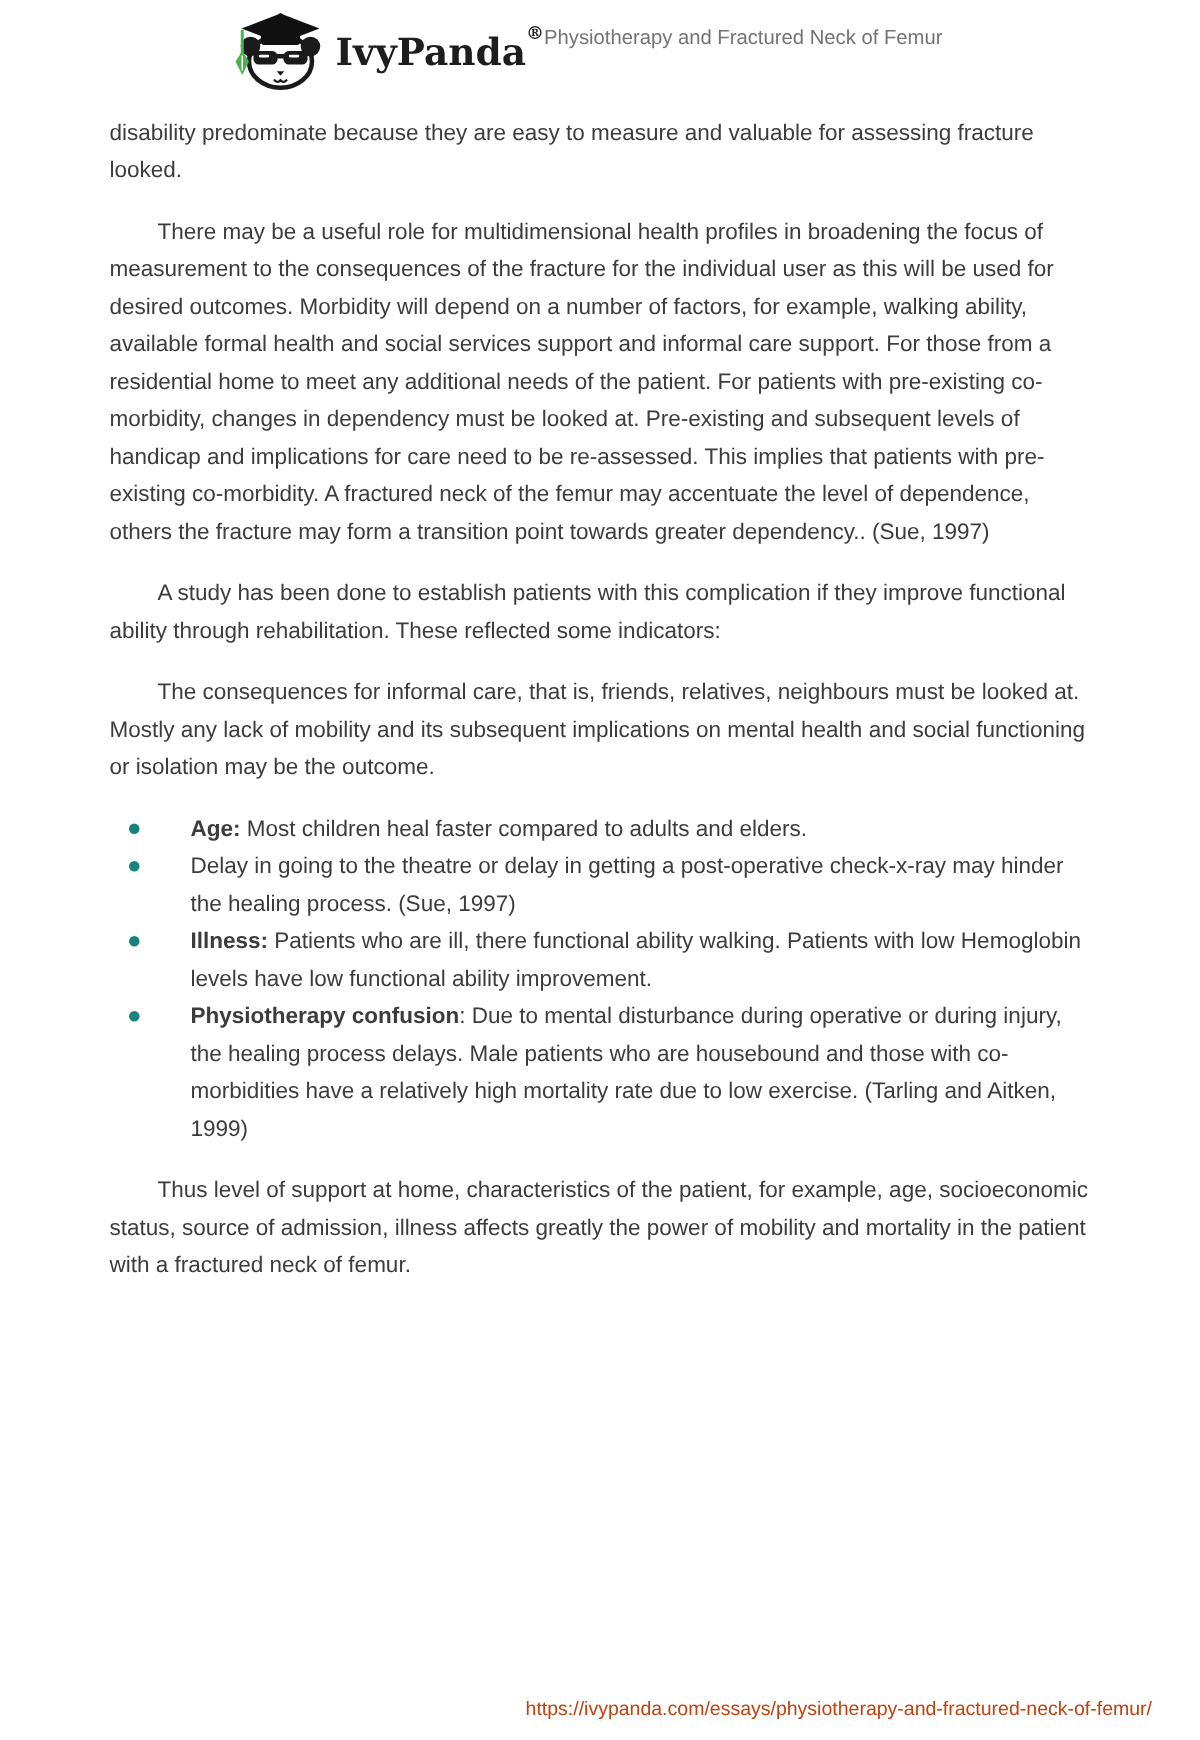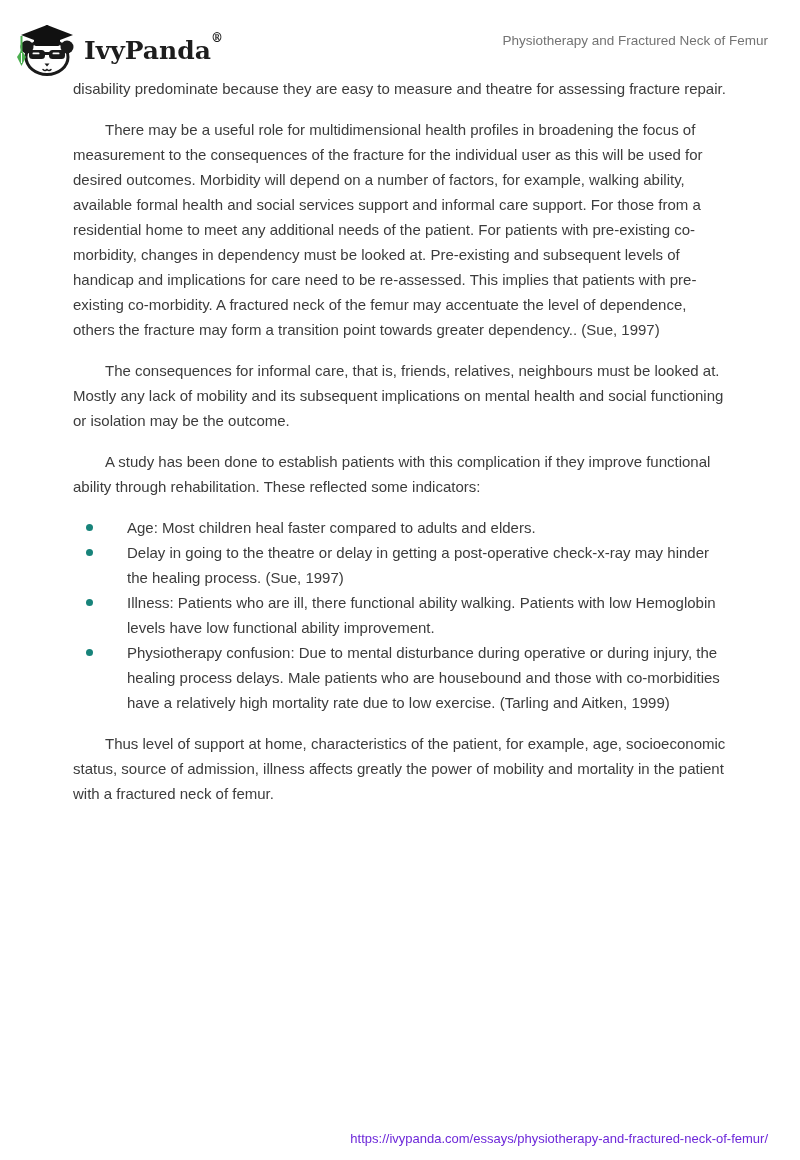--- a/index.html
+++ b/index.html
@@ -9,25 +9,25 @@
     height: 1160px;
     background: #ffffff;
     font-family: "Liberation Sans", sans-serif;
     position: relative;
     overflow: hidden;
   }
 
   
   .header {
     position: absolute;
-    top: 24px;
+    top: 8px;
     left: 14px;
     right: 32px;
     display: flex;
-    justify-content: space-between;
+    justify-content: center;
     align-items: flex-start;
   }
   .brand {
     display: flex;
     align-items: center;
   }
   .brand-text {
     font-family: "DejaVu Serif", serif;
     font-weight: 700;
     font-size: 25px;
@@ -75,29 +75,29 @@
   ul.indicators li::before {
     content: "";
     position: absolute;
     left: 13px;
     top: 9px;
     width: 7px;
     height: 7px;
     border-radius: 50%;
     background: #17837a;
   }
-  .li-bold { font-weight: 400; }
+  .li-bold { font-weight: 700; }
 
   
   .footer {
     position: absolute;
     right: 32px;
     bottom: 14px;
     font-size: 13px;
-    color: #6d28d9;
+    color: #c2410c;
   }
 </style>
 </head>
 <body>
 
 <div class="header">
   <div class="brand">
     <svg width="62" height="52" viewBox="0 0 62 52">
 
       <ellipse cx="33" cy="33" rx="21" ry="17.5" fill="#ffffff" stroke="#1a1a1a" stroke-width="3"></ellipse>
@@ -121,24 +121,24 @@
       <path d="M7.5 12 L7.5 28" stroke="#4caf50" stroke-width="2"></path>
       <path d="M7.5 26 L12 33 L7.5 42 L3 33 Z" fill="#4caf50"></path>
       <path d="M7.5 29 L7.5 39" stroke="#ffffff" stroke-width="1"></path>
     </svg>
     <div class="brand-text"><span>IvyPanda</span><span class="brand-reg">®</span></div>
   </div>
   <div class="doc-title">Physiotherapy and Fractured Neck of Femur</div>
 </div>
 
 <div class="main">
-  <p>disability predominate because they are easy to measure and theatre for assessing fracture repair.</p>
+  <p>disability predominate because they are easy to measure and valuable for assessing fracture looked.</p>
   <p class="indent">There may be a useful role for multidimensional health profiles in broadening the focus of measurement to the consequences of the fracture for the individual user as this will be used for desired outcomes. Morbidity will depend on a number of factors, for example, walking ability, available formal health and social services support and informal care support. For those from a residential home to meet any additional needs of the patient. For patients with pre-existing co-morbidity, changes in dependency must be looked at. Pre-existing and subsequent levels of handicap and implications for care need to be re-assessed. This implies that patients with pre-existing co-morbidity. A fractured neck of the femur may accentuate the level of dependence, others the fracture may form a transition point towards greater dependency.. (Sue, 1997)</p>
+  <p class="indent">A study has been done to establish patients with this complication if they improve functional ability through rehabilitation. These reflected some indicators:</p>
   <p class="indent">The consequences for informal care, that is, friends, relatives, neighbours must be looked at. Mostly any lack of mobility and its subsequent implications on mental health and social functioning or isolation may be the outcome.</p>
-  <p class="indent">A study has been done to establish patients with this complication if they improve functional ability through rehabilitation. These reflected some indicators:</p>
 
   <ul class="indicators">
     <li><span class="li-bold">Age:</span><span> Most children heal faster compared to adults and elders.</span></li>
     <li><span class="li-bold"></span><span>Delay in going to the theatre or delay in getting a post-operative check-x-ray may hinder the healing process. (Sue, 1997)</span></li>
     <li><span class="li-bold">Illness:</span><span> Patients who are ill, there functional ability walking. Patients with low Hemoglobin levels have low functional ability improvement.</span></li>
     <li><span class="li-bold">Physiotherapy confusion</span><span>: Due to mental disturbance during operative or during injury, the healing process delays. Male patients who are housebound and those with co-morbidities have a relatively high mortality rate due to low exercise. (Tarling and Aitken, 1999)</span></li>
   </ul>
 
   <p class="indent">Thus level of support at home, characteristics of the patient, for example, age, socioeconomic status, source of admission, illness affects greatly the power of mobility and mortality in the patient with a fractured neck of femur.</p>
 </div>

